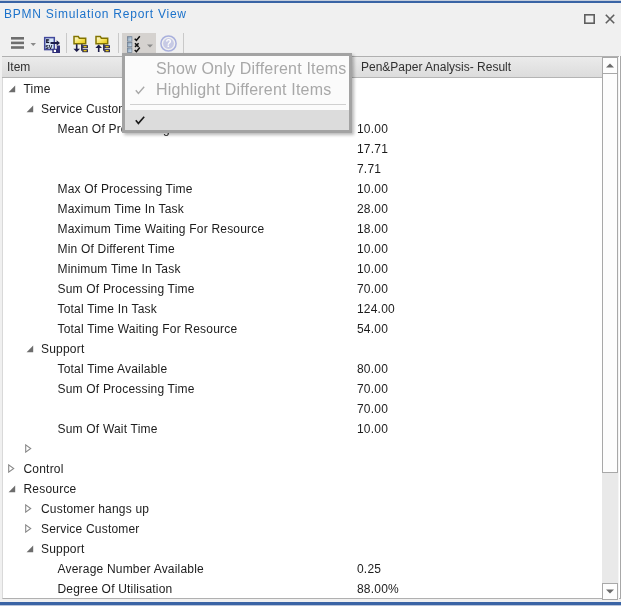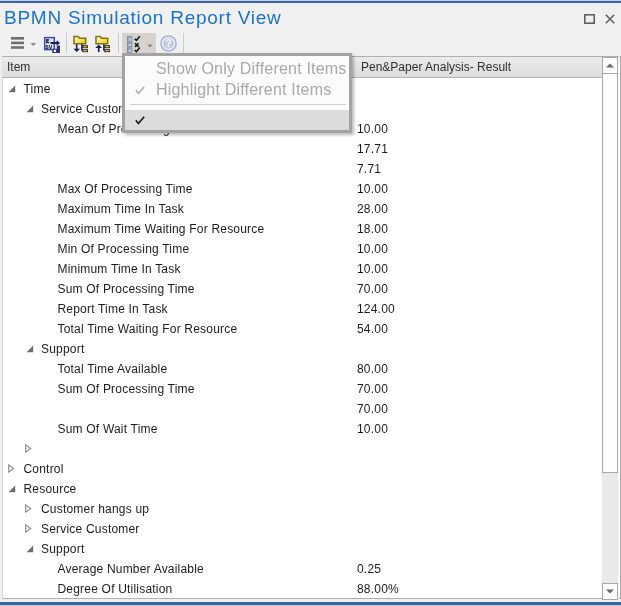--- a/index.html
+++ b/index.html
@@ -3,21 +3,21 @@
 <meta charset="utf-8">
 <style>
   html,body{margin:0;padding:0;}
   body{width:621px;height:606px;position:relative;overflow:hidden;
        font-family:"Liberation Sans",sans-serif;background:#f0f0f0;}
   .abs{position:absolute;}
   
   #topline{left:0;top:0;width:621px;height:3px;background:linear-gradient(#c3cddd 0%,#c3cddd 30%,#3a64a5 30%);}
   #botline{left:0;top:602px;width:621px;height:3px;background:#3a64a5;}
   #botfade{left:0;top:605px;width:621px;height:1px;background:#b8c4da;}
-  #title{left:4px;top:7px;font-size:19px;letter-spacing:0.75px;color:#1c72ca;}
+  #title{left:4px;top:7px;font-size:12px;letter-spacing:0.75px;color:#1c72ca;}
   
   #toolbar{left:0;top:31px;width:621px;height:24px;}
   .sep{position:absolute;top:2px;width:1px;height:20px;background:#c9c9c9;}
   
   #tbl{left:2px;top:56px;width:617px;height:542px;background:#ffffff;
        border-left:1px solid #d9d9d9;border-right:1px solid #a8a8a8;border-bottom:1px solid #b0b0b0;}
   #hdr{left:2px;top:56px;width:617px;height:20px;
        background:linear-gradient(#ebebeb,#dcdcdc);
        border-top:1px solid #b0b0b0;border-bottom:1px solid #b4b4b4;
        font-size:12px;color:#303030;line-height:21px;}
@@ -140,27 +140,27 @@
     <div class="row" style="left:57.5px;top:40px">Mean Of Processing Time</div>
     <div class="val" style="top:40px">10.00</div>
     <div class="val" style="top:60px">17.71</div>
     <div class="val" style="top:80px">7.71</div>
     <div class="row" style="left:57.5px;top:100px">Max Of Processing Time</div>
     <div class="val" style="top:100px">10.00</div>
     <div class="row" style="left:57.5px;top:120px">Maximum Time In Task</div>
     <div class="val" style="top:120px">28.00</div>
     <div class="row" style="left:57.5px;top:140px">Maximum Time Waiting For Resource</div>
     <div class="val" style="top:140px">18.00</div>
-    <div class="row" style="left:57.5px;top:160px">Min Of Processing Time</div>
+    <div class="row" style="left:57.5px;top:160px">Min Of Different Time</div>
     <div class="val" style="top:160px">10.00</div>
     <div class="row" style="left:57.5px;top:180px">Minimum Time In Task</div>
     <div class="val" style="top:180px">10.00</div>
     <div class="row" style="left:57.5px;top:200px">Sum Of Processing Time</div>
     <div class="val" style="top:200px">70.00</div>
-    <div class="row" style="left:57.5px;top:220px">Report Time In Task</div>
+    <div class="row" style="left:57.5px;top:220px">Total Time In Task</div>
     <div class="val" style="top:220px">124.00</div>
     <div class="row" style="left:57.5px;top:240px">Total Time Waiting For Resource</div>
     <div class="val" style="top:240px">54.00</div>
     <svg style="position:absolute;left:25.5px;top:266.5px" width="8" height="8" viewBox="0 0 8 8">
       <path d="M7.2 0.6 L7.2 7.2 L0.6 7.2 Z" fill="#6d6d6d"></path>
     </svg>
     <div class="row" style="left:41px;top:260px">Support</div>
     <div class="row" style="left:57.5px;top:280px">Total Time Available</div>
     <div class="val" style="top:280px">80.00</div>
     <div class="row" style="left:57.5px;top:300px">Sum Of Processing Time</div>

